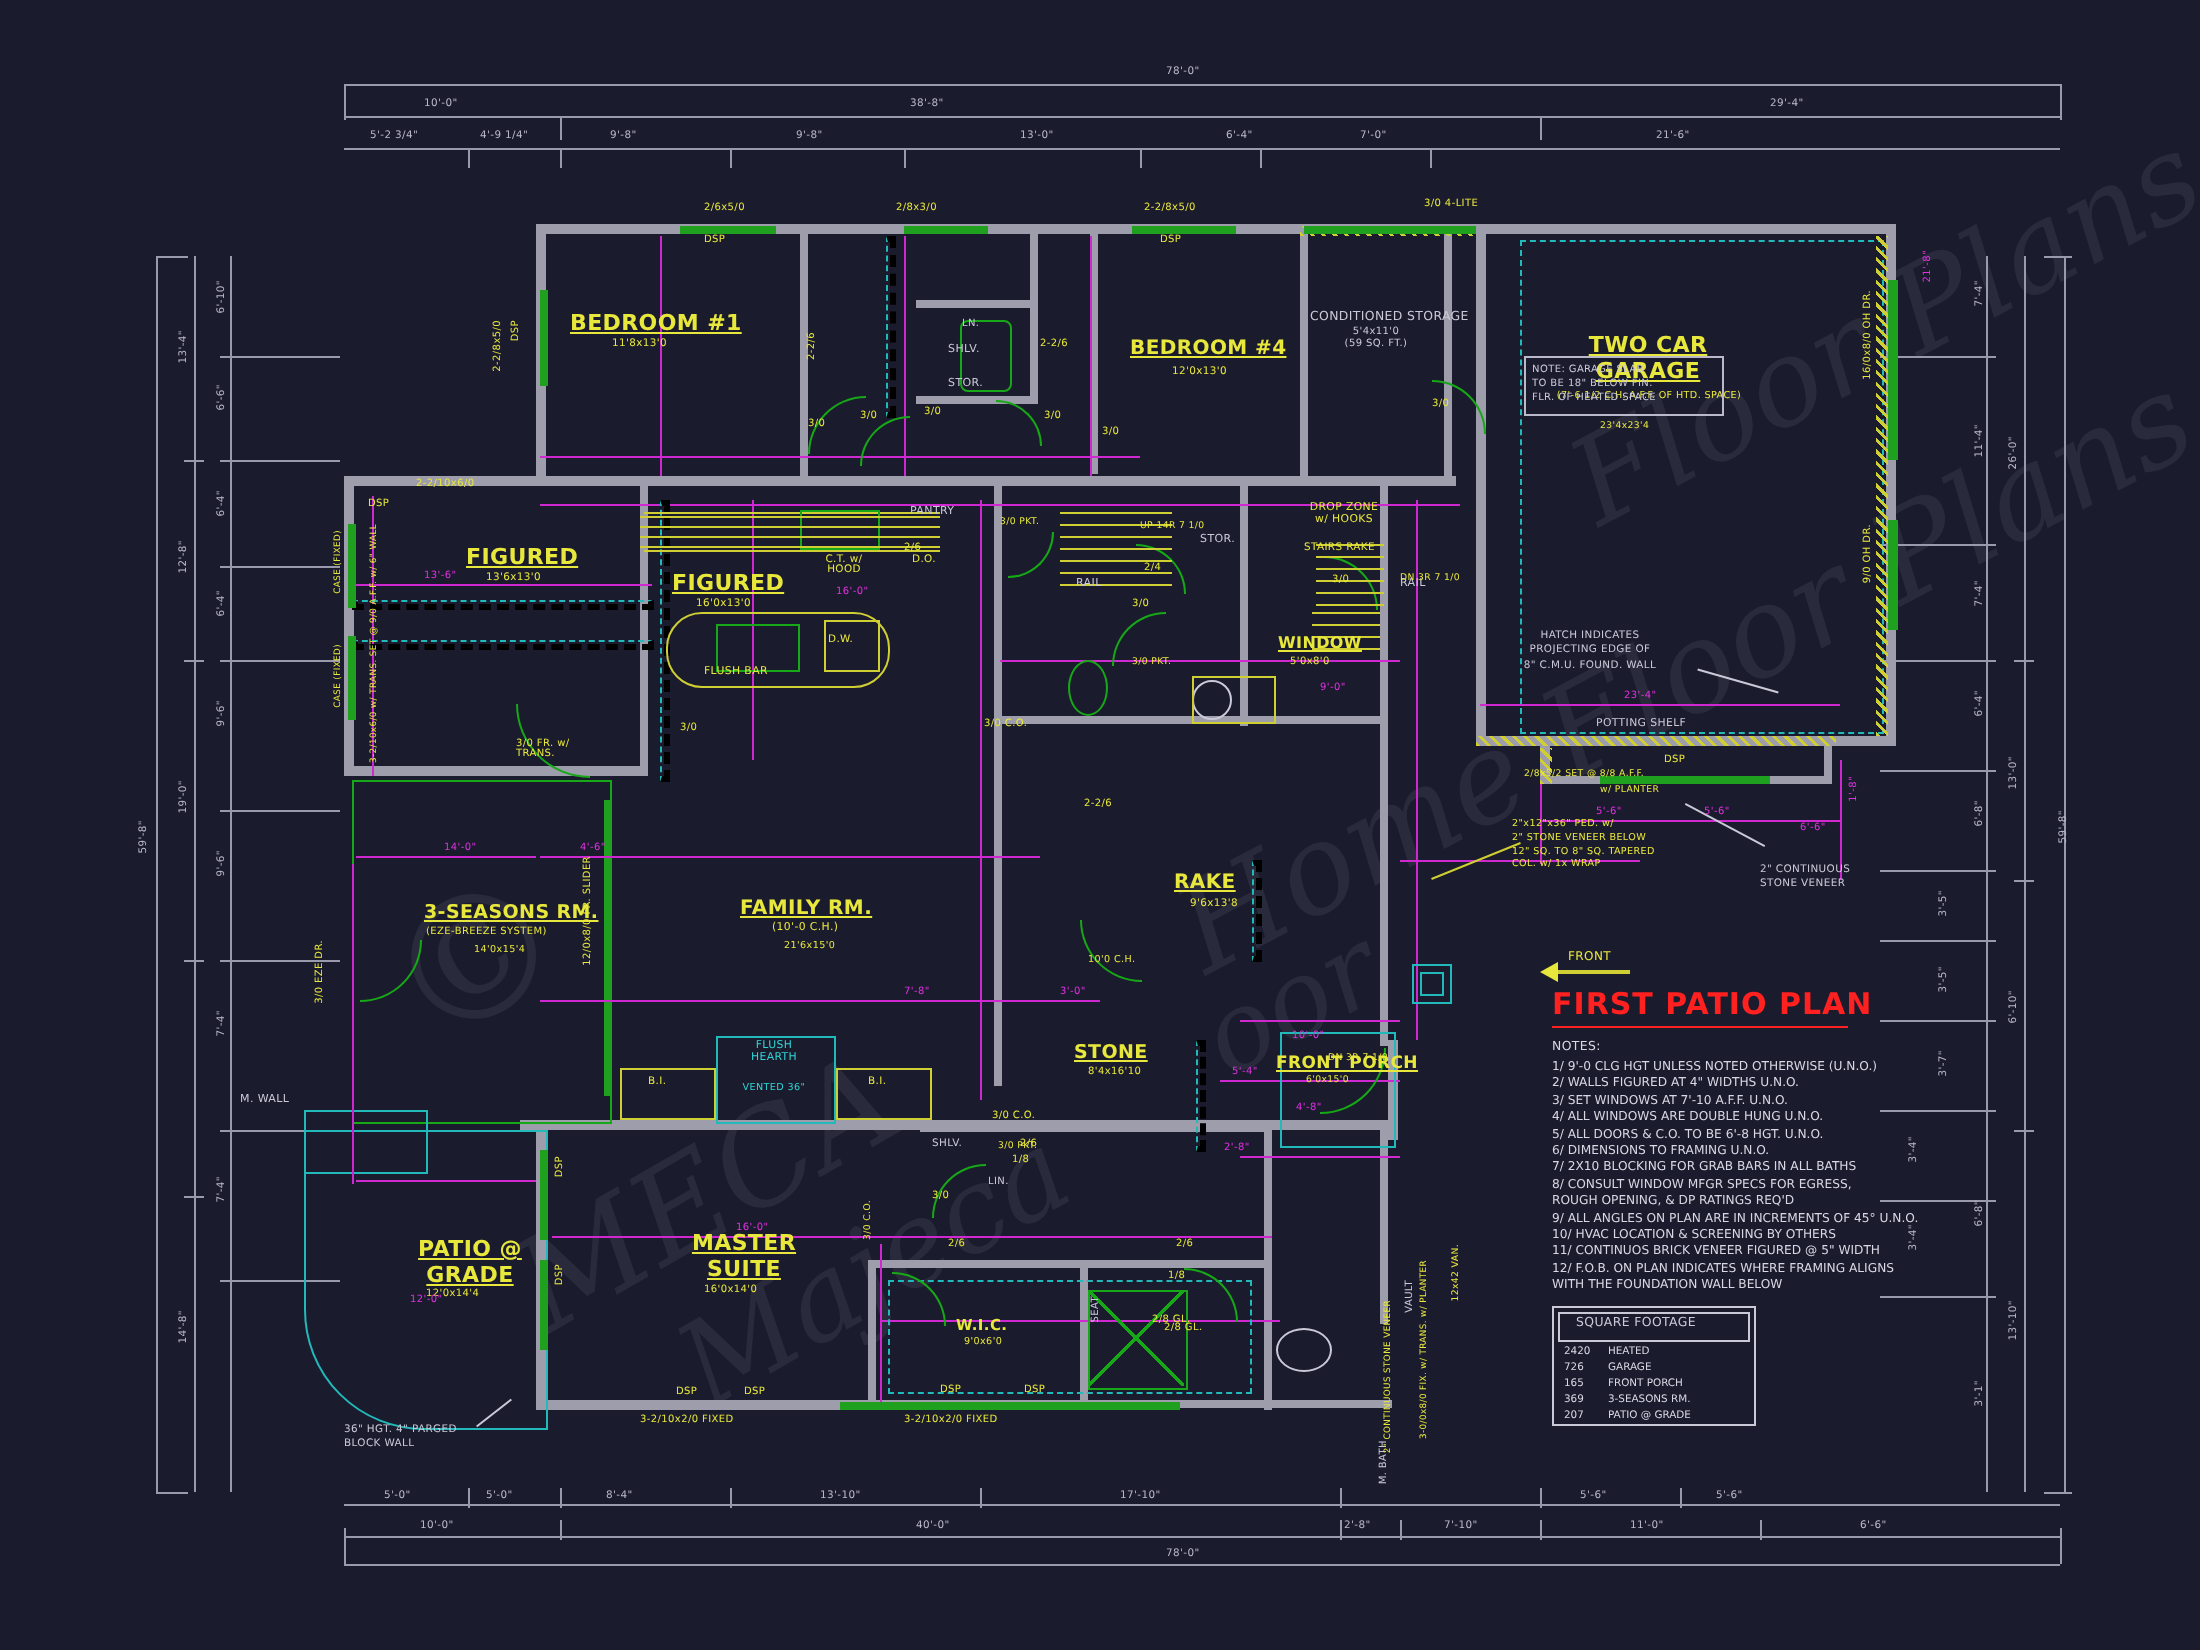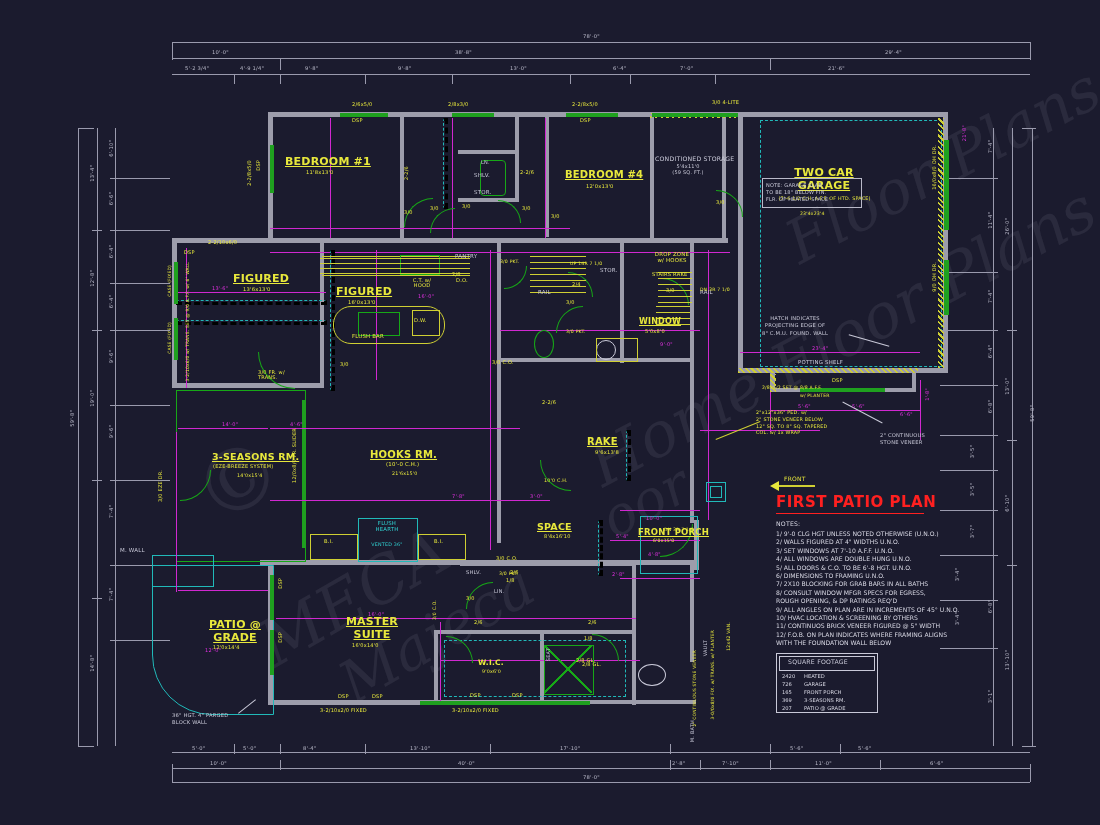--- a/index.html
+++ b/index.html
@@ -380,28 +380,28 @@
   <div class="txt yel title" style="left:336px;top:286px;font-size:11px;text-decoration:underline;">FIGURED</div>
   <div class="txt yel" style="left:348px;top:300px;font-size:5.2px;">16'0x13'0</div>
 
   <div class="txt yel title" style="left:639px;top:318px;font-size:8px;text-decoration:underline;">WINDOW</div>
   <div class="txt yel" style="left:645px;top:329px;font-size:5px;">5'0x8'0</div>
 
   <div class="txt yel title" style="left:212px;top:452px;font-size:9.5px;text-decoration:underline;">3-SEASONS RM.</div>
   <div class="txt yel" style="left:213px;top:464px;font-size:5px;">(EZE-BREEZE SYSTEM)</div>
   <div class="txt yel" style="left:237px;top:473px;font-size:4.8px;">14'0x15'4</div>
 
-  <div class="txt yel title" style="left:370px;top:450px;font-size:10px;text-decoration:underline;">HOOKS RM.</div>
+  <div class="txt yel title" style="left:370px;top:450px;font-size:10px;text-decoration:underline;">FAMILY RM.</div>
   <div class="txt yel" style="left:386px;top:462px;font-size:5.4px;">(10'-0 C.H.)</div>
   <div class="txt yel" style="left:392px;top:471px;font-size:4.8px;">21'6x15'0</div>
 
   <div class="txt yel title" style="left:587px;top:437px;font-size:10px;text-decoration:underline;">RAKE</div>
   <div class="txt yel" style="left:595px;top:450px;font-size:5.2px;">9'6x13'8</div>
 
-  <div class="txt yel title" style="left:537px;top:522px;font-size:9.5px;text-decoration:underline;">SPACE</div>
+  <div class="txt yel title" style="left:537px;top:522px;font-size:9.5px;text-decoration:underline;">STONE</div>
   <div class="txt yel" style="left:544px;top:534px;font-size:5px;">8'4x16'10</div>
 
   <div class="txt yel title" style="left:638px;top:528px;font-size:8.5px;text-decoration:underline;">FRONT PORCH</div>
   <div class="txt yel" style="left:653px;top:539px;font-size:4.6px;">6'0x15'0</div>
 
   <div class="txt yel title" style="left:197px;top:618px;font-size:11px;text-align:center;width:76px;line-height:1.2;text-decoration:underline;">
     PATIO @<br>GRADE</div>
   <div class="txt yel" style="left:213px;top:645px;font-size:5px;">12'0x14'4</div>
 
   <div class="txt yel title" style="left:333px;top:615px;font-size:11px;text-align:center;width:78px;line-height:1.2;text-decoration:underline;">

